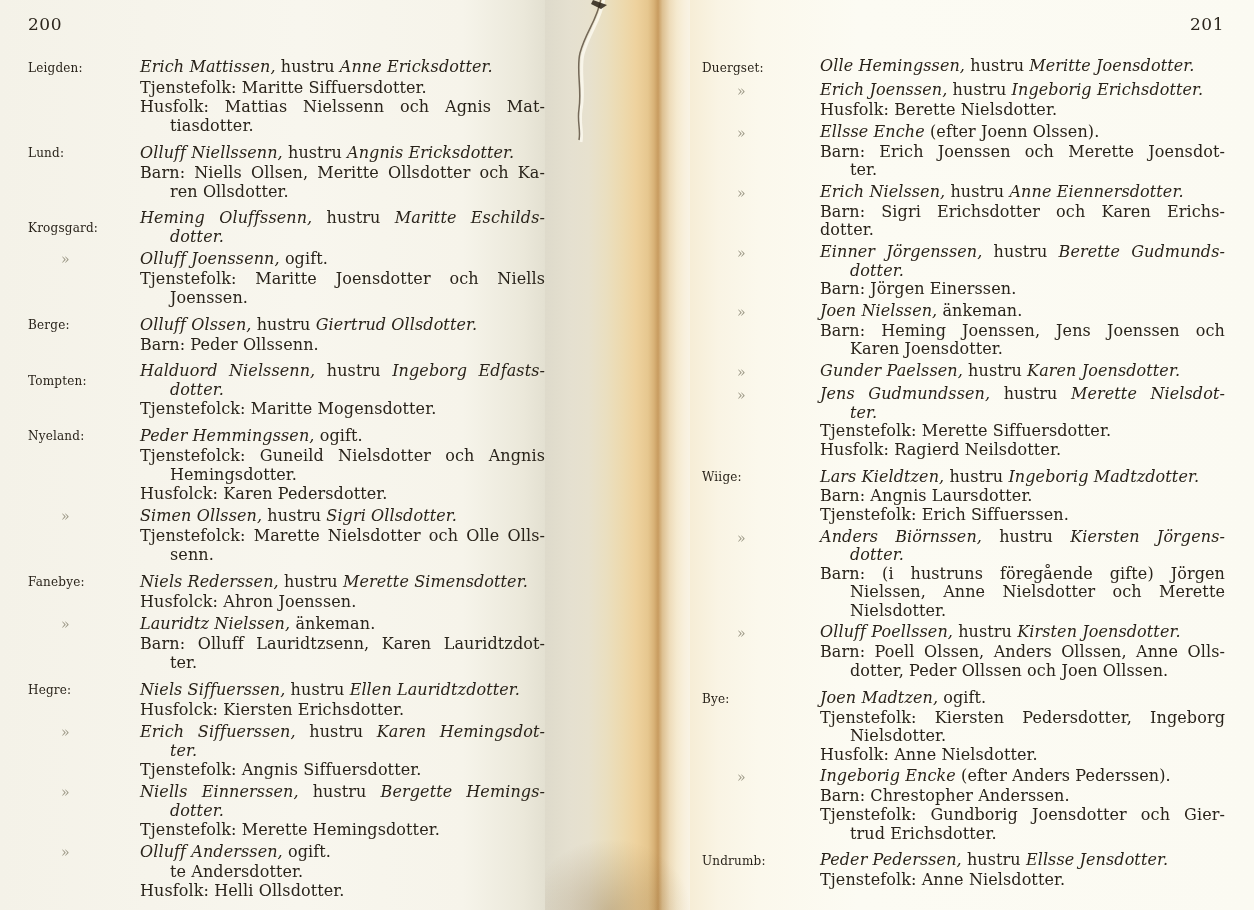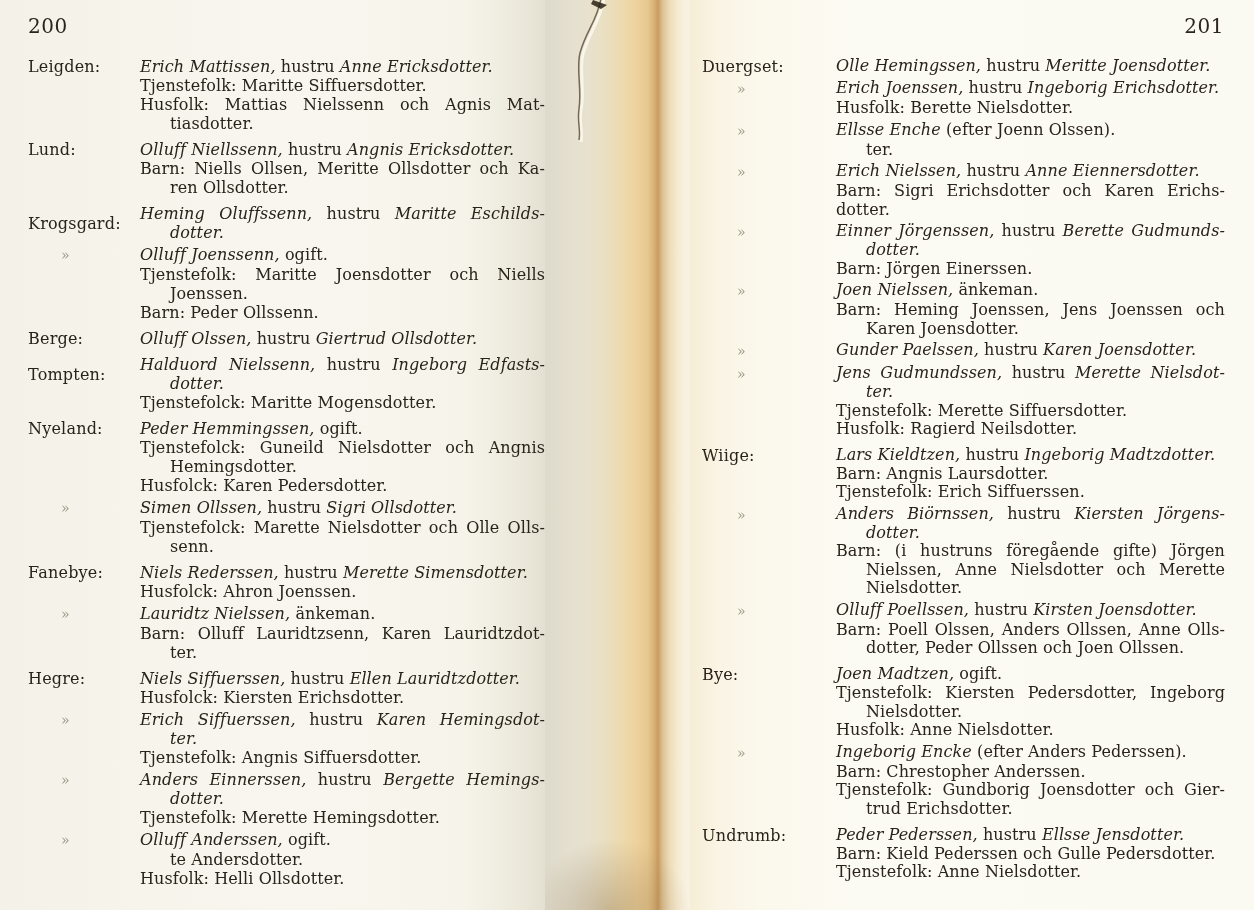--- a/index.html
+++ b/index.html
@@ -14,21 +14,21 @@
   .page-left{
     width:545px;padding-left:28px;
     background:linear-gradient(to right,#f4f2e8 0%,#f8f6ee 55%,#f6f4ea 85%,#ecead d 96%,#e6e3d4 100%);
     background:linear-gradient(to right,#f4f2e8 0%,#f8f6ee 55%,#f6f4ea 85%,#ebe8da 96%,#e3e0d1 100%);
   }
   .page-right{
     width:564px;padding-left:12px;
     background:linear-gradient(to right,#f6edd6 0%,#f9f4e4 5%,#fbf8ec 12%,#fcfbf3 30%,#fbfaf2 100%);
   }
   .pagehead{height:57px;box-sizing:border-box;padding-top:14px;}
-  .pageno{font-size:20px;color:#2b251c;letter-spacing:.5px;}
+  .pageno{font-size:17px;color:#2b251c;letter-spacing:.5px;}
   .page-right .pagehead{text-align:right;padding-right:30px;}
   
   .gutter{
     position:relative;width:145px;height:910px;flex:0 0 145px;
     background:linear-gradient(to right,
       #deDACB 0%, #e1ddcd 8%, #e5e0d0 18%, #e7e1ce 30%,
       #eadfc0 42%, #edd9ad 54%, #eed29e 63%, #e6c78f 71%,
       #d9b378 75%, #c89c60 78%, #ddc091 81%, #eedcba 86%,
       #f5ead0 91%, #f8f0dd 96%, #f9f3e5 100%);
   }
@@ -41,25 +41,25 @@
   .row{display:flex;align-items:flex-start;}
   .gap-lg{margin-top:7px;align-items:center;}
   .gap-sm{margin-top:3px;}
   .labelcol{flex:0 0 112px;box-sizing:border-box;}
   .page-right .labelcol{flex:0 0 118px;}
   .textcol{width:405px;flex:0 0 405px;}
   .line{
     font-size:16px;line-height:19px;color:#29231a;
     letter-spacing:.1px;text-align:justify;text-align-last:auto;
   }
-  .page-right .line{line-height:18.6px;margin-left:16px;}
+  .page-right .line{line-height:18.6px;}
   .line.j{text-align-last:justify;}
   .line.ind{padding-left:30px;box-sizing:border-box;}
   .it{font-style:italic;}
-  .place{font-size:16px;line-height:19px;color:#29231a;letter-spacing:.2px;}
+  .place{font-size:12px;line-height:19px;color:#29231a;letter-spacing:.2px;}
   .ditto{
     display:inline-block;padding-left:33px;font-size:14px;line-height:19px;
     color:#8f8b78;opacity:.85;
   }
   .page-right .ditto{padding-left:35px;}
 </style>
 </head>
 <body>
 
 <div class="scan">
@@ -114,30 +114,30 @@
             <div class="line"><span class="it">Olluff Joenssenn,</span><span> ogift.</span></div>
           </div>
         </div>
         <div class="row">
           <div class="labelcol"></div>
           <div class="textcol">
             <div class="line j"><span>Tjenstefolk: Maritte Joensdotter och Niells</span></div>
             <div class="line ind"><span>Joenssen.</span></div>
           </div>
         </div>
+        <div class="row gap-lg">
+          <div class="labelcol"><span class="place">Berge:</span></div>
+          <div class="textcol">
+            <div class="line"><span class="it">Olluff Olssen,</span><span> hustru </span><span class="it">Giertrud Ollsdotter.</span></div>
+          </div>
+        </div>
         <div class="row">
           <div class="labelcol"></div>
           <div class="textcol">
             <div class="line"><span>Barn: Peder Ollssenn.</span></div>
-          </div>
-        </div>
-        <div class="row gap-lg">
-          <div class="labelcol"><span class="place">Berge:</span></div>
-          <div class="textcol">
-            <div class="line"><span class="it">Olluff Olssen,</span><span> hustru </span><span class="it">Giertrud Ollsdotter.</span></div>
           </div>
         </div>
         <div class="row gap-lg">
           <div class="labelcol"><span class="place">Tompten:</span></div>
           <div class="textcol">
             <div class="line j"><span class="it">Halduord Nielssenn,</span><span> hustru </span><span class="it">Ingeborg Edfasts-</span></div>
             <div class="line ind"><span class="it">dotter.</span></div>
           </div>
         </div>
         <div class="row">
@@ -224,21 +224,21 @@
         </div>
         <div class="row">
           <div class="labelcol"></div>
           <div class="textcol">
             <div class="line"><span>Tjenstefolk: Angnis Siffuersdotter.</span></div>
           </div>
         </div>
         <div class="row gap-sm">
           <div class="labelcol"><span class="ditto">»</span></div>
           <div class="textcol">
-            <div class="line j"><span class="it">Anders Einnerssen,</span><span> hustru </span><span class="it">Bergette Hemings-</span></div>
+            <div class="line j"><span class="it">Niells Einnerssen,</span><span> hustru </span><span class="it">Bergette Hemings-</span></div>
             <div class="line ind"><span class="it">dotter.</span></div>
           </div>
         </div>
         <div class="row">
           <div class="labelcol"></div>
           <div class="textcol">
             <div class="line"><span>Tjenstefolk: Merette Hemingsdotter.</span></div>
           </div>
         </div>
         <div class="row gap-sm">
@@ -296,20 +296,21 @@
         </div>
         <div class="row gap-sm">
           <div class="labelcol"><span class="ditto">»</span></div>
           <div class="textcol">
             <div class="line"><span class="it">Ellsse Enche</span><span> (efter Joenn Olssen).</span></div>
           </div>
         </div>
         <div class="row">
           <div class="labelcol"></div>
           <div class="textcol">
+            <div class="line j"><span>Barn: Erich Joenssen och Merette Joensdot-</span></div>
             <div class="line ind"><span>ter.</span></div>
           </div>
         </div>
         <div class="row gap-sm">
           <div class="labelcol"><span class="ditto">»</span></div>
           <div class="textcol">
             <div class="line"><span class="it">Erich Nielssen,</span><span> hustru </span><span class="it">Anne Eiennersdotter.</span></div>
           </div>
         </div>
         <div class="row">
@@ -456,25 +457,19 @@
         </div>
         <div class="row gap-lg">
           <div class="labelcol"><span class="place">Undrumb:</span></div>
           <div class="textcol">
             <div class="line"><span class="it">Peder Pederssen,</span><span> hustru </span><span class="it">Ellsse Jensdotter.</span></div>
           </div>
         </div>
         <div class="row">
           <div class="labelcol"></div>
           <div class="textcol">
-            <div class="line"><span>Barn: Kield Pederssen och Gulle Pedersdotter.</span></div>
-          </div>
-        </div>
-        <div class="row">
-          <div class="labelcol"></div>
-          <div class="textcol">
             <div class="line"><span>Tjenstefolk: Anne Nielsdotter.</span></div>
           </div>
         </div>
       </div>
   </div>
 
 </div>
 
 </body></html>

